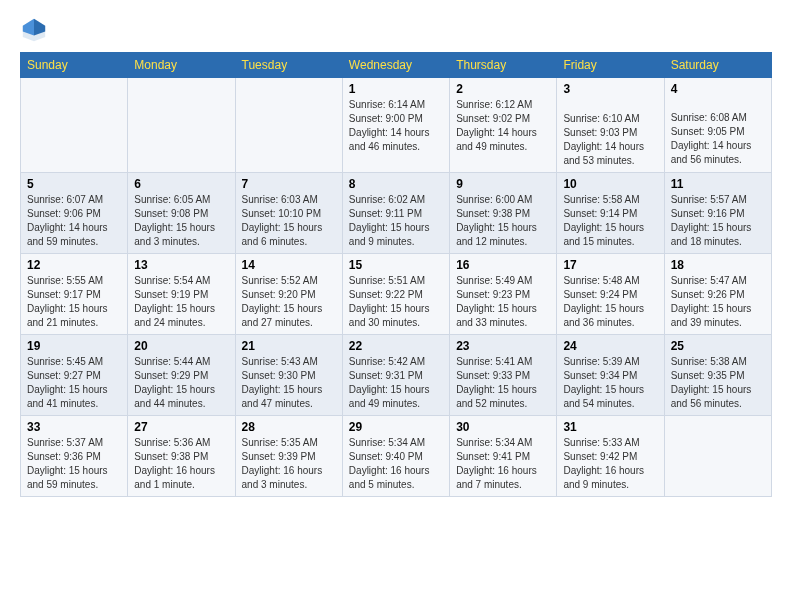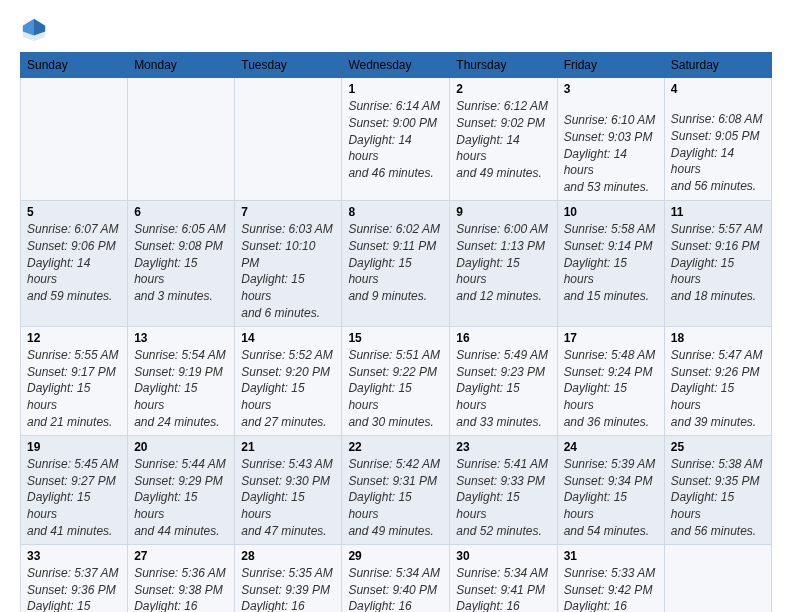--- a/index.html
+++ b/index.html
@@ -42,21 +42,21 @@
     }
     table {
       width: 100%;
       border-collapse: collapse;
       font-size: 11px;
     }
     thead tr {
       background-color: #2b6cb0;
     }
     thead th {
-      color: #000000;
+      color: #fde047;
       padding: 5px 6px;
       text-align: left;
       font-size: 12px;
       font-weight: normal;
       border: 1px solid #2b6cb0;
     }
     tbody tr {
       vertical-align: top;
     }
     tbody tr:nth-child(odd) {
@@ -72,23 +72,22 @@
       vertical-align: top;
     }
     .day-num {
       font-weight: bold;
       font-size: 12px;
       display: block;
       margin-bottom: 2px;
     }
     .day-info {
       color: #333;
-      font-size: 12px;
+      font-size: 10px;
       line-height: 1.4;
-      font-style: italic;
     }
   </style>
 </head>
 <body>
 
 <div class="container">
   <div class="header-row">
     <div class="logo">
       <svg class="logo-icon" viewBox="0 0 40 40">
         <polygon points="20,4 36,14 36,30 20,36 4,30 4,14" fill="#2b6cb0" opacity="0.15"></polygon>
@@ -177,21 +176,21 @@
           <td>
             <span class="day-num">8</span>
             <div class="day-info" style="white-space: pre-line;">Sunrise: 6:02 AM
 Sunset: 9:11 PM
 Daylight: 15 hours
 and 9 minutes.</div>
           </td>
           <td>
             <span class="day-num">9</span>
             <div class="day-info" style="white-space: pre-line;">Sunrise: 6:00 AM
-Sunset: 1:13 PM
+Sunset: 9:38 PM
 Daylight: 15 hours
 and 12 minutes.</div>
           </td>
           <td>
             <span class="day-num">10</span>
             <div class="day-info" style="white-space: pre-line;">Sunrise: 5:58 AM
 Sunset: 9:14 PM
 Daylight: 15 hours
 and 15 minutes.</div>
           </td>

